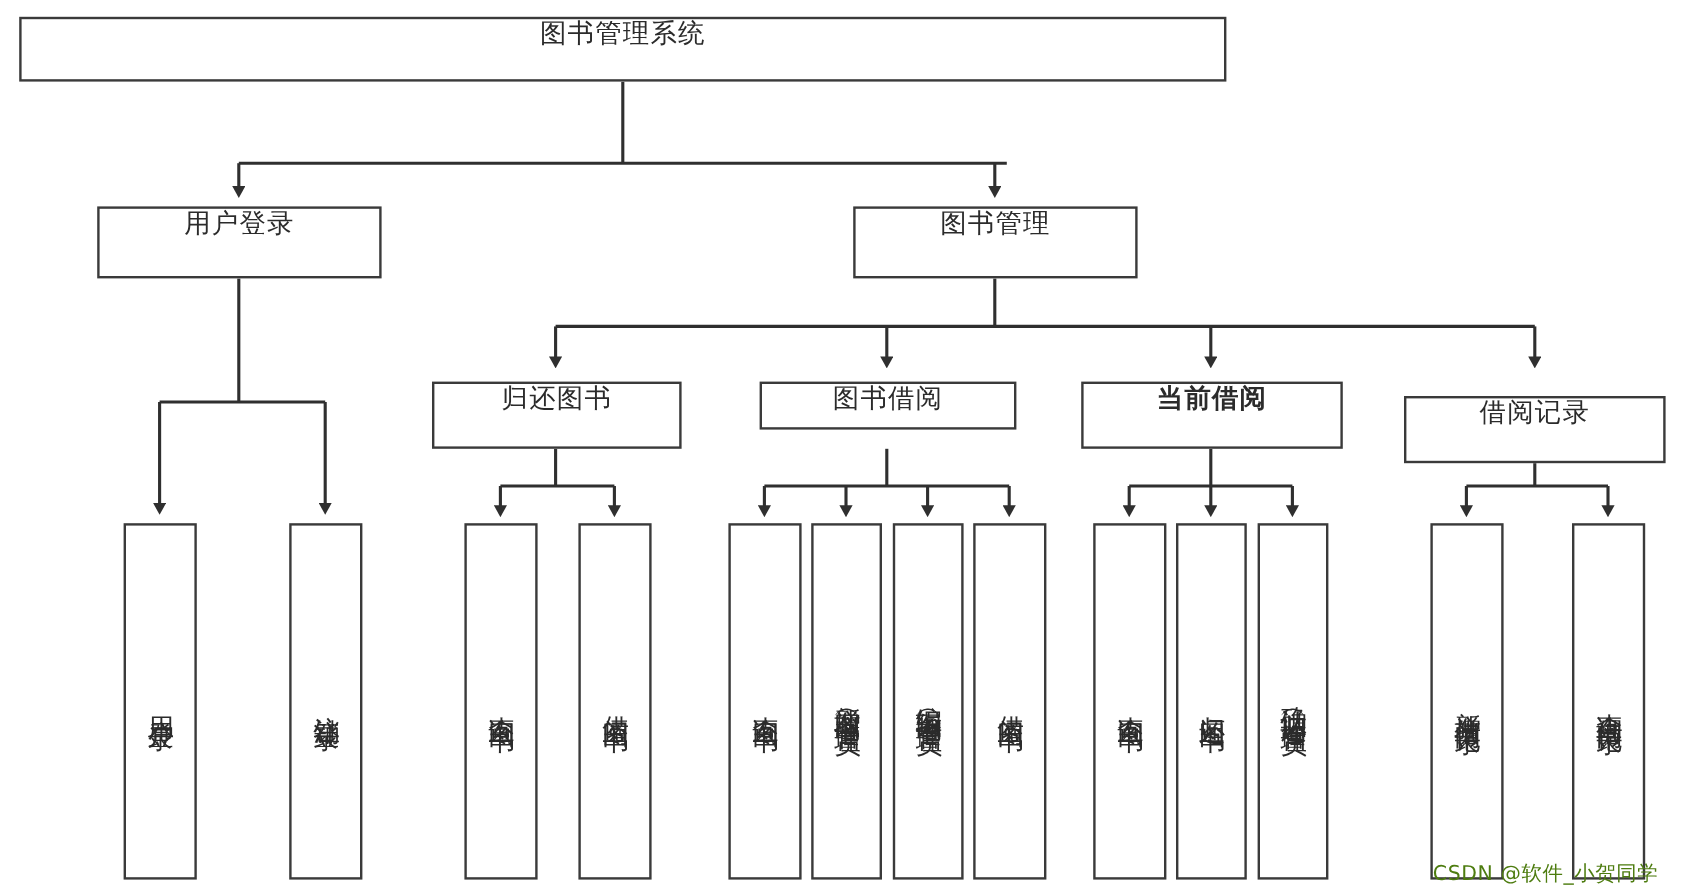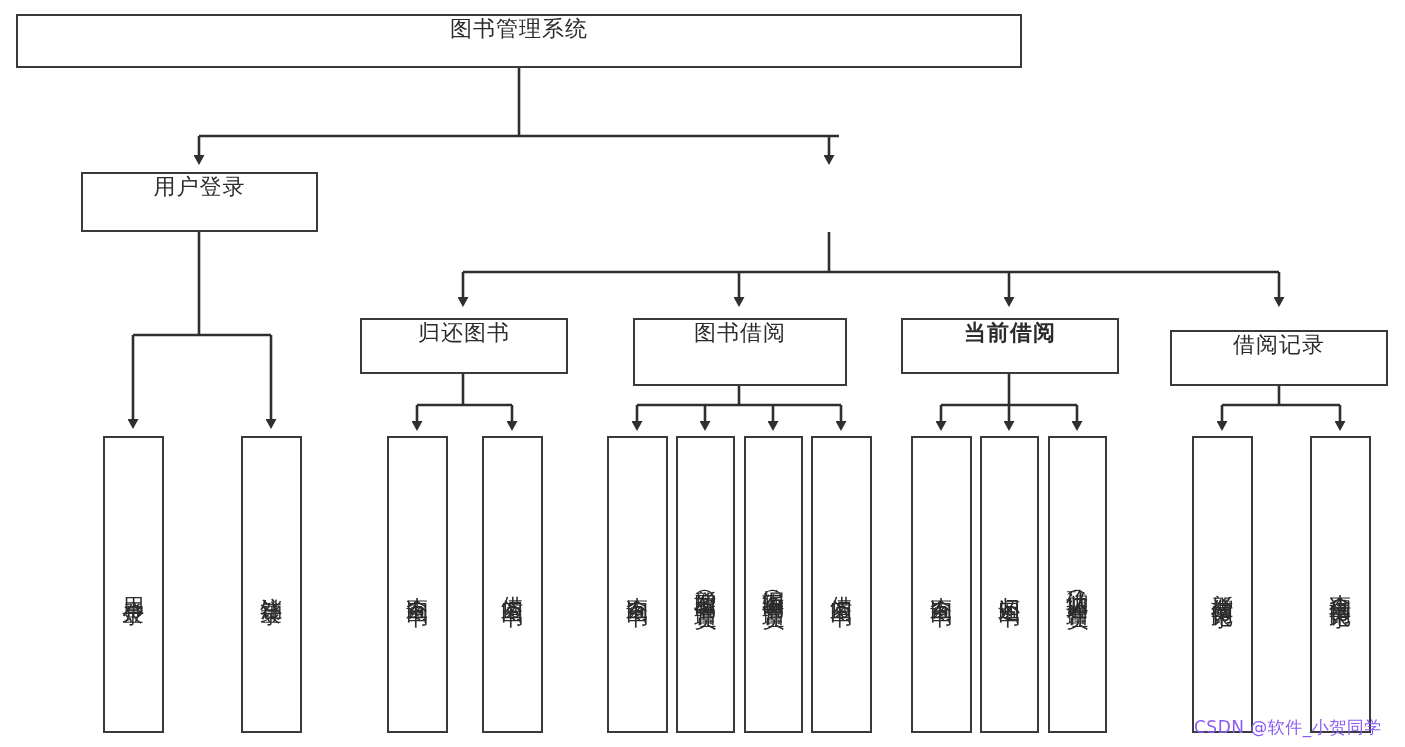--- a/index.html
+++ b/index.html
@@ -52,21 +52,21 @@
     white-space: nowrap;
   }
   .node.vertical .vtext {
     writing-mode: vertical-rl;
     text-orientation: upright;
     display: block;
   }
   .watermark {
     position: absolute;
     font-size: 17px;
-    color: #8b5cf6;
+    color: #4d7c0f;
     letter-spacing: 0.5px;
     white-space: nowrap;
     user-select: none;
   }
 </style>
 </head>
 <body>
 
 <div id="canvas">
 
@@ -120,25 +120,28 @@
     </g>
   </svg>
 
   <div class="node horizontal" style="left:16px; top:14px; width:1006px; height:54px;">
     <span>图书管理系统</span>
   </div>
 
   <div class="node horizontal" style="left:81px; top:172px; width:237px; height:60px;">
     <span>用户登录</span>
   </div>
+  <div class="node horizontal" style="left:711px; top:172px; width:237px; height:60px;">
+    <span>图书管理</span>
+  </div>
 
   <div class="node horizontal" style="left:360px; top:318px; width:208px; height:56px;">
     <span>归还图书</span>
   </div>
-  <div class="node horizontal" style="left:633px; top:318px; width:214px; height:68px;">
+  <div class="node horizontal" style="left:633px; top:318px; width:214px; height:40px;">
     <span>图书借阅</span>
   </div>
   <div class="node horizontal" style="left:901px; top:318px; width:218px; height:56px;font-weight:bold;">
     <span>当前借阅</span>
   </div>
   <div class="node horizontal" style="left:1170px; top:330px; width:218px; height:56px;">
     <span>借阅记录</span>
   </div>
 
   <div class="node vertical" style="left:103px; top:436px; width:61px; height:297px;">

